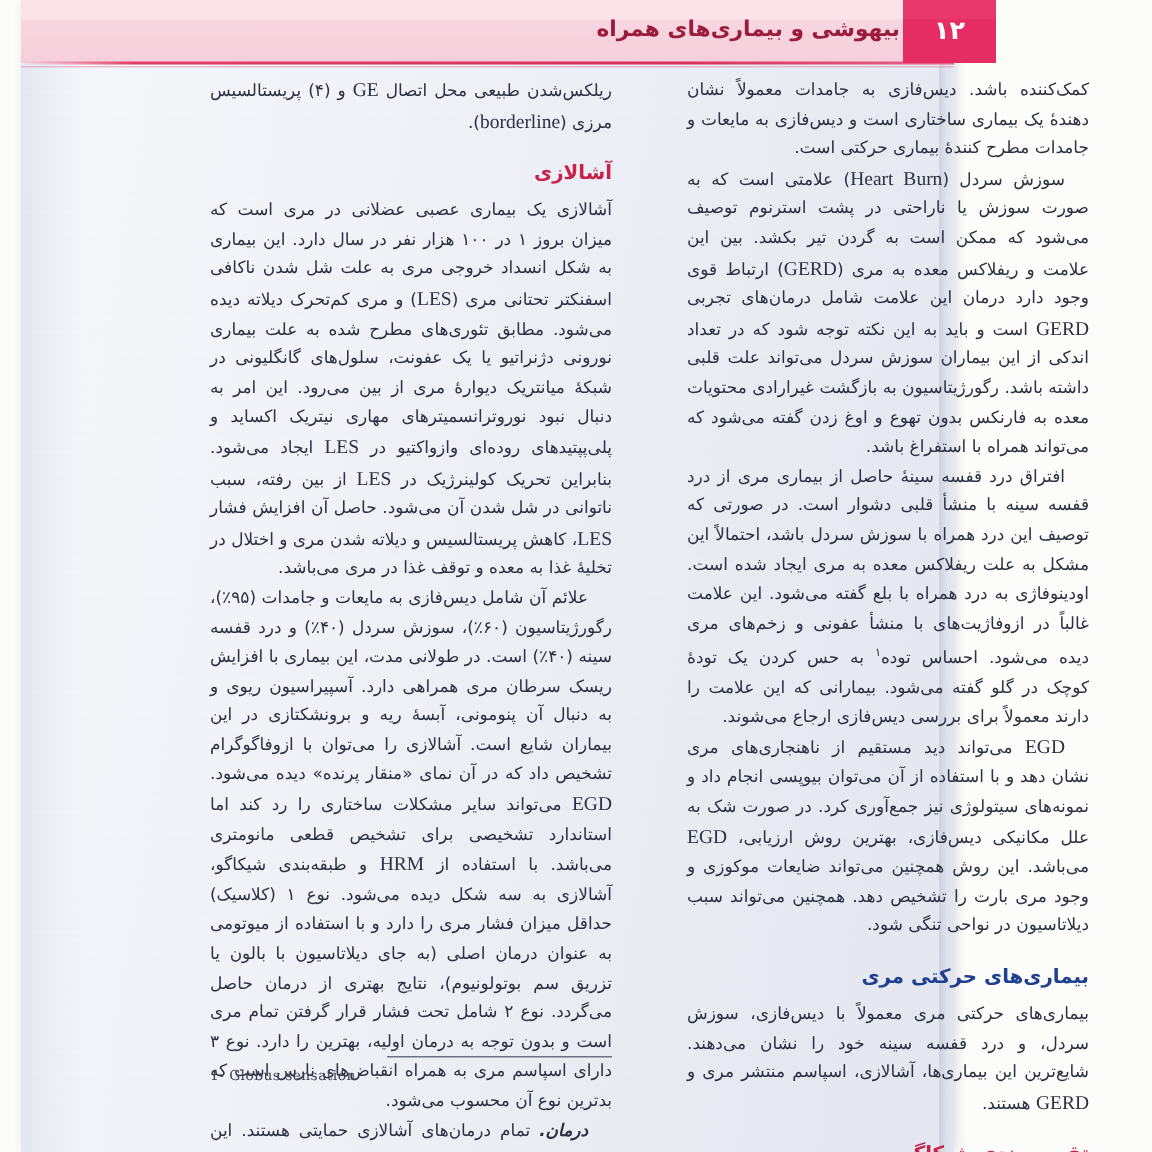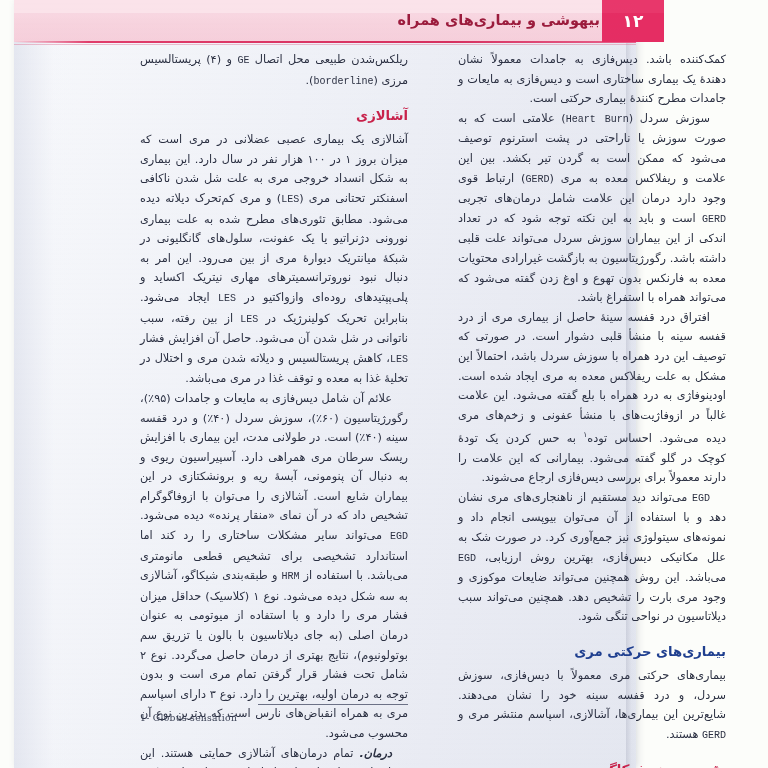--- a/index.html
+++ b/index.html
@@ -84,21 +84,21 @@
     margin:0;padding:0;
     font-size:13.2px;font-weight:bold;
     direction:rtl;text-align:right;
     line-height:20px;
   }
   h3.head.red{color:#c8224b;}
   h3.head.blue{color:#1f3f8f;}
   .sp-before{margin-top:15px !important;}
   .sp-after{margin-bottom:4px !important;}
 
-  .lat{ direction:ltr;unicode-bidi:isolate;font-family:Liberation Mono, monospace;font-size:10px;}
+  .lat{ direction:ltr;unicode-bidi:isolate;font-family:Liberation Serif, serif;font-size:13px;}
   .ital{font-style:italic;font-weight:bold;}
   sup.fn{font-size:7.5px;vertical-align:super;}
 
   
   .fn-rule{
     position:absolute;right:360px;top:704px;width:150px;height:1px;
     background:#6c7186;
   }
   .footnote{
     position:absolute;right:360px;top:712px;width:268px;

